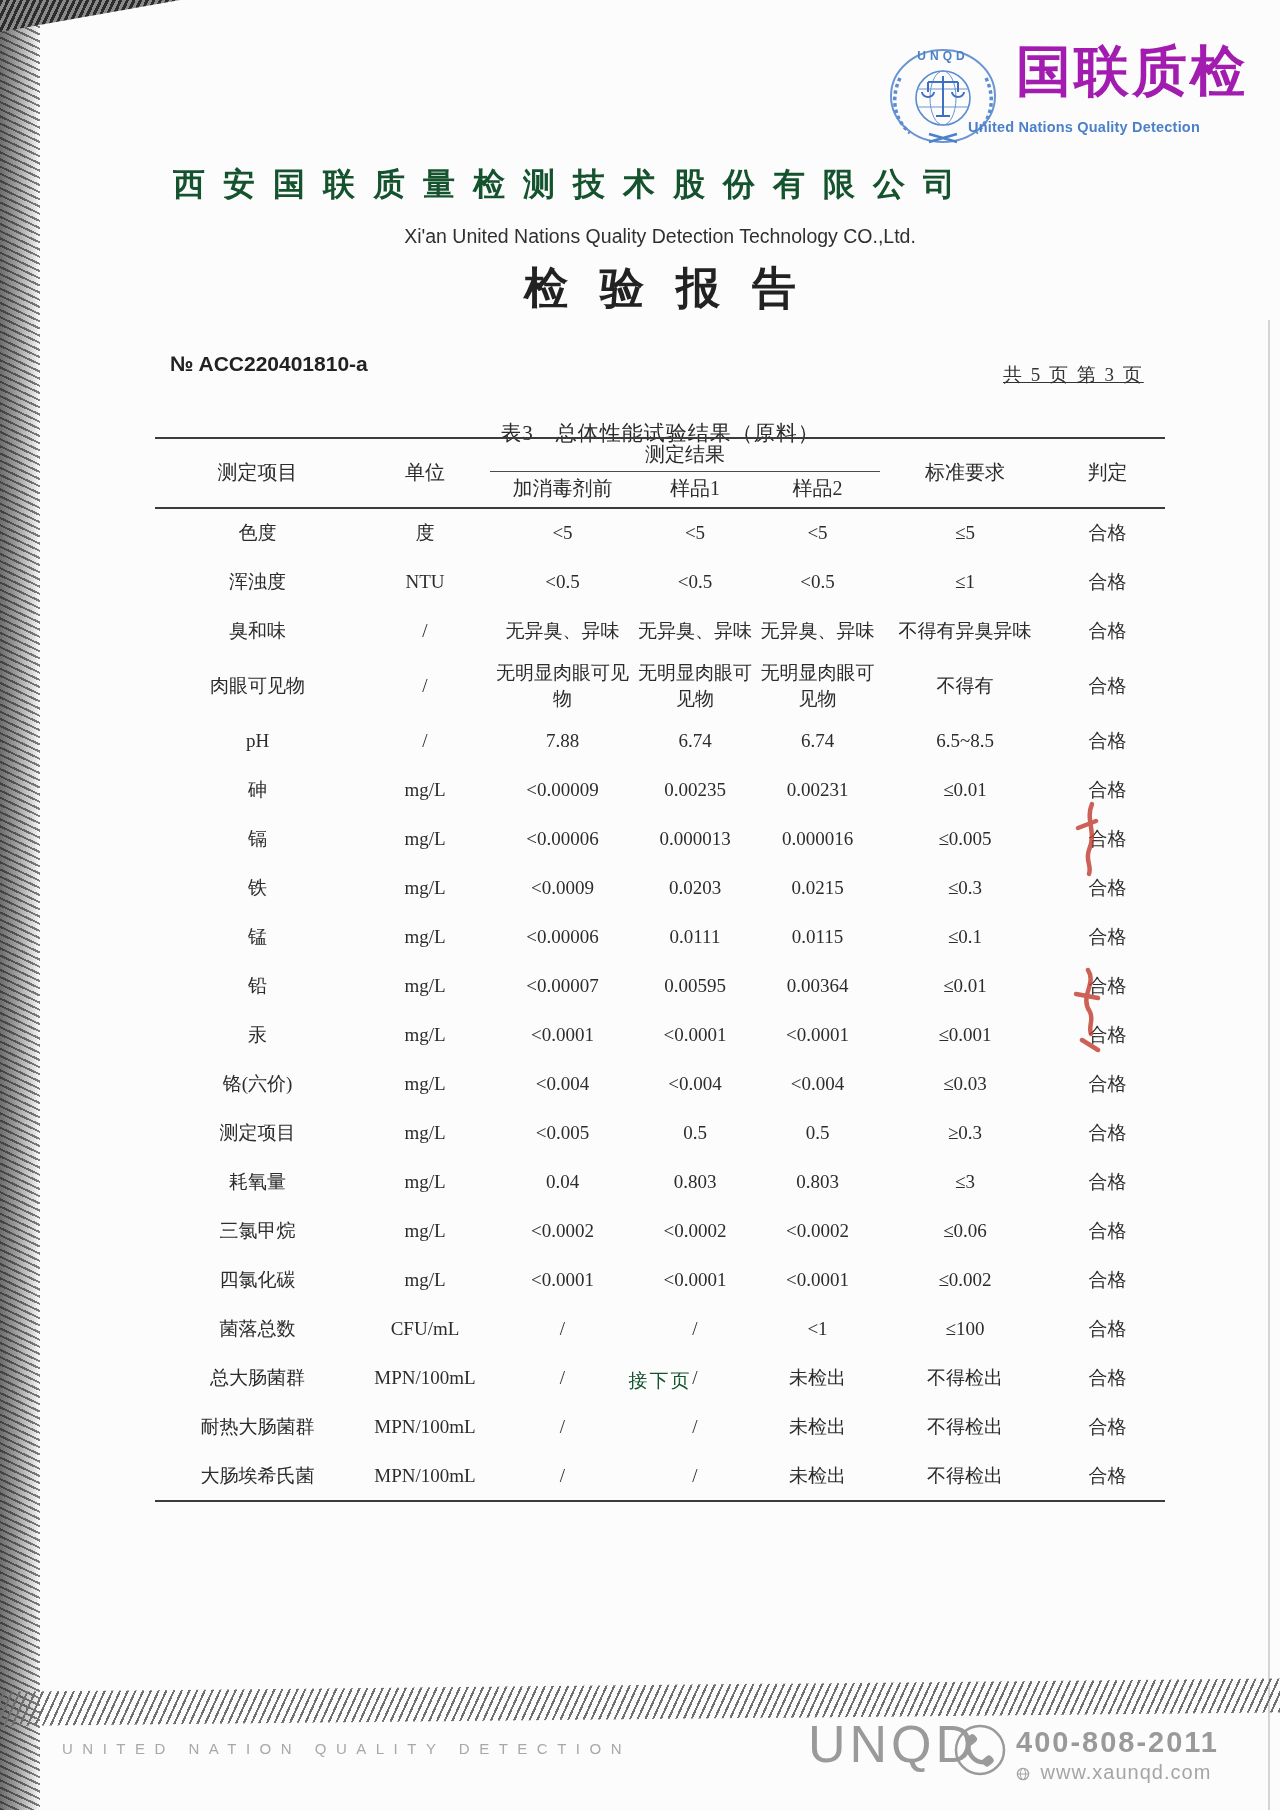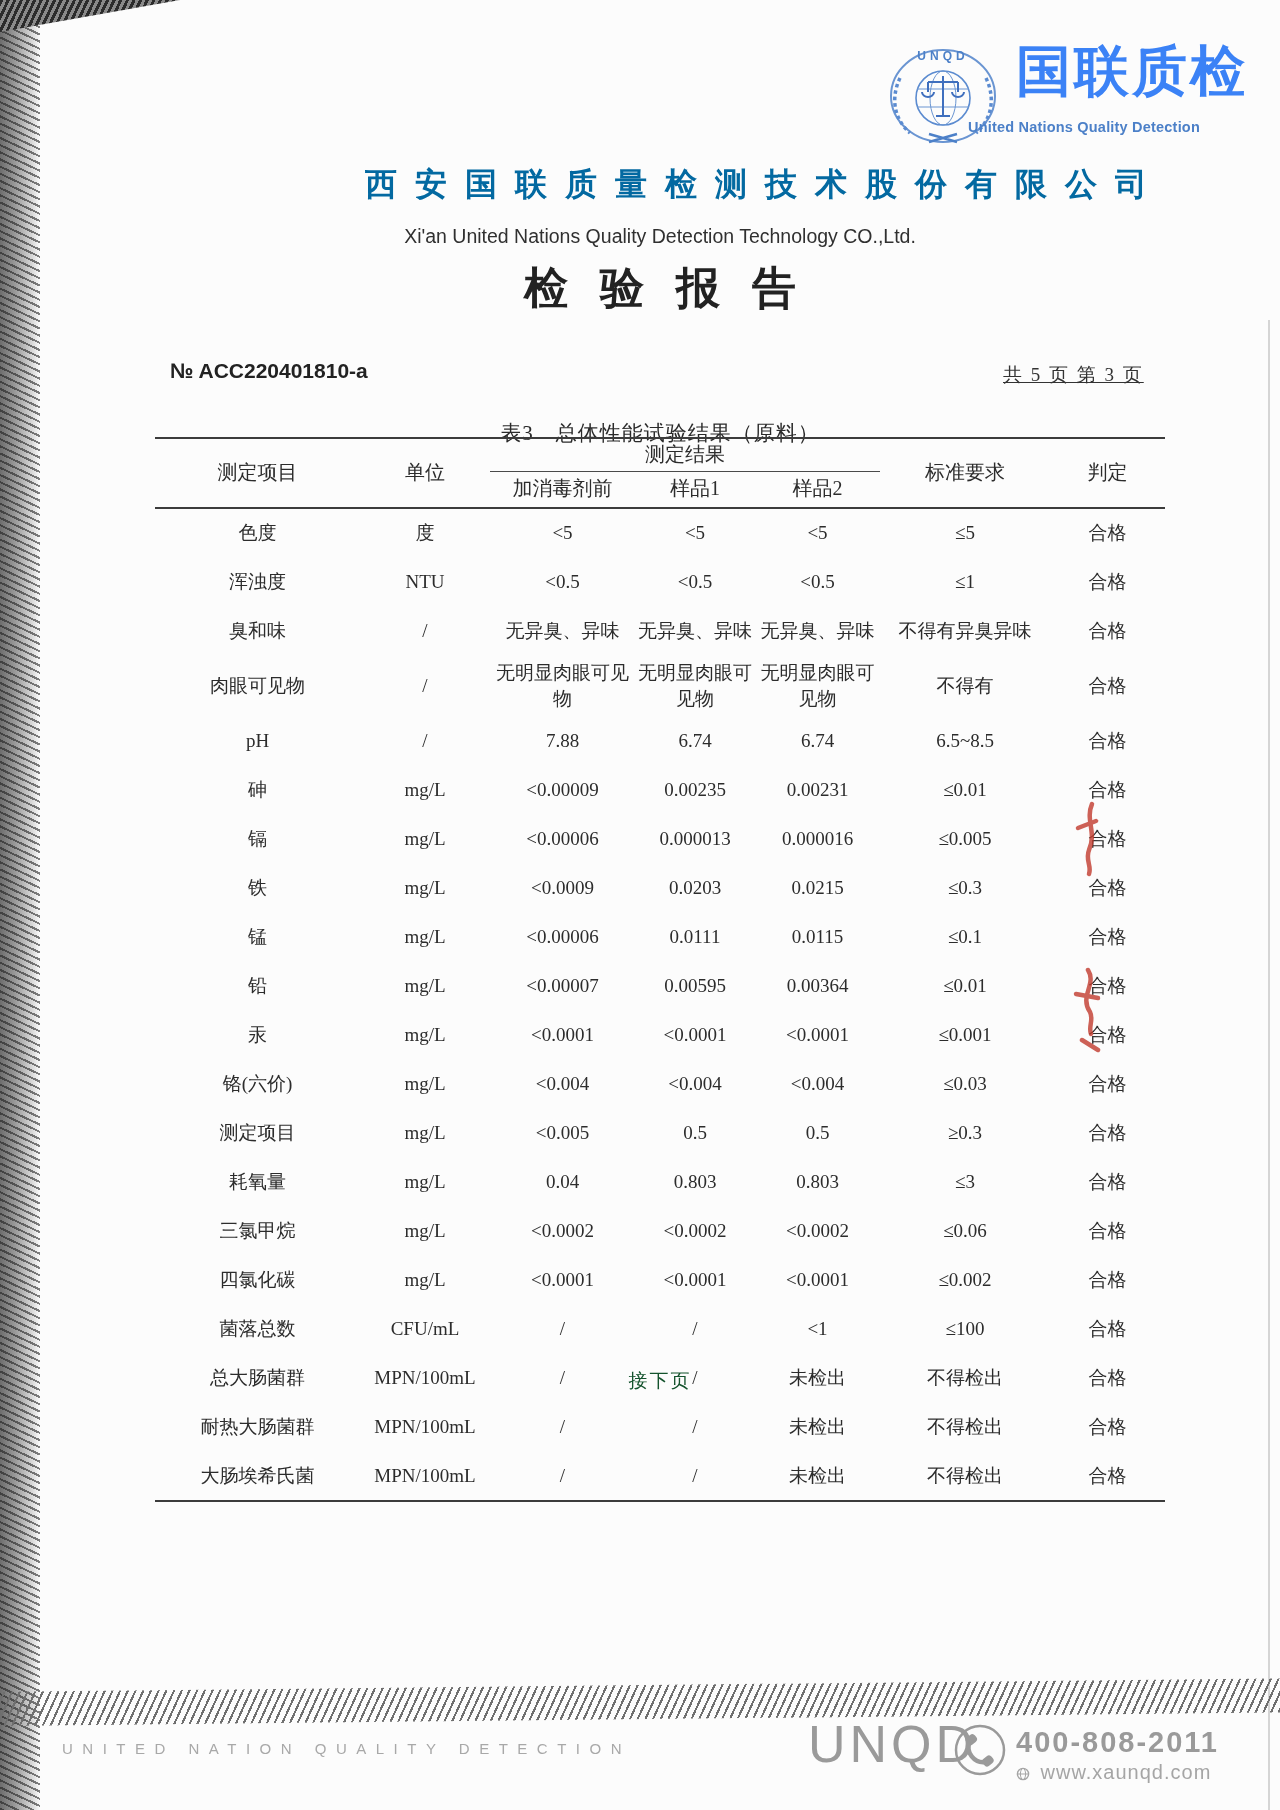--- a/index.html
+++ b/index.html
@@ -31,35 +31,35 @@
   }
   .right-edge{
     position:absolute;left:1268px;top:320px;width:2px;height:1490px;
     background:rgba(140,140,140,.35);
   }
 
   
   .emblem{position:absolute;left:876px;top:40px;width:134px;height:110px;}
   .brand-cn{
     position:absolute;left:1016px;top:42px;width:250px;
-    font-size:55px;font-weight:bold;color:#3b82f6;letter-spacing:3px;line-height:1.1;
+    font-size:55px;font-weight:bold;color:#a21caf;letter-spacing:3px;line-height:1.1;
   }
   .brand-en{
     position:absolute;left:968px;top:119px;width:250px;
     font-size:14.5px;font-weight:bold;color:#4c80c8;letter-spacing:.2px;
   }
 
   
   .content{position:absolute;left:155px;width:1010px;}
-  .company-cn{top:163px;text-align:right;font-size:32px;font-weight:600;
-    letter-spacing:18px;text-indent:18px;color:#0369a1;}
+  .company-cn{top:163px;text-align:left;font-size:32px;font-weight:600;
+    letter-spacing:18px;text-indent:18px;color:#14532d;}
   .company-en{top:225px;text-align:center;font-size:19.5px;color:#303030;}
   .report-title{top:259px;text-align:center;font-size:44px;font-weight:bold;
     letter-spacing:32px;text-indent:32px;color:#222;}
-  .report-no{position:absolute;left:170px;top:352px;font-size:21px;font-weight:bold;color:#222;margin-top:7px;}
+  .report-no{position:absolute;left:170px;top:352px;font-size:21px;font-weight:bold;color:#222;}
   .page-info{position:absolute;left:1003px;top:362px;font-size:19px;letter-spacing:2px;color:#333;text-decoration:underline;}
   .table-caption{top:395px;text-align:center;font-size:21px;color:#2a2a2a;letter-spacing:1px;margin-top:24px;}
 
   
   table.report{
     position:absolute;left:155px;top:437px;width:1010px;
     border-collapse:collapse;table-layout:fixed;
     border-top:2.5px solid #3c3c3c;
     font-size:19px;color:#2c2c2c;line-height:1.38;
   }

